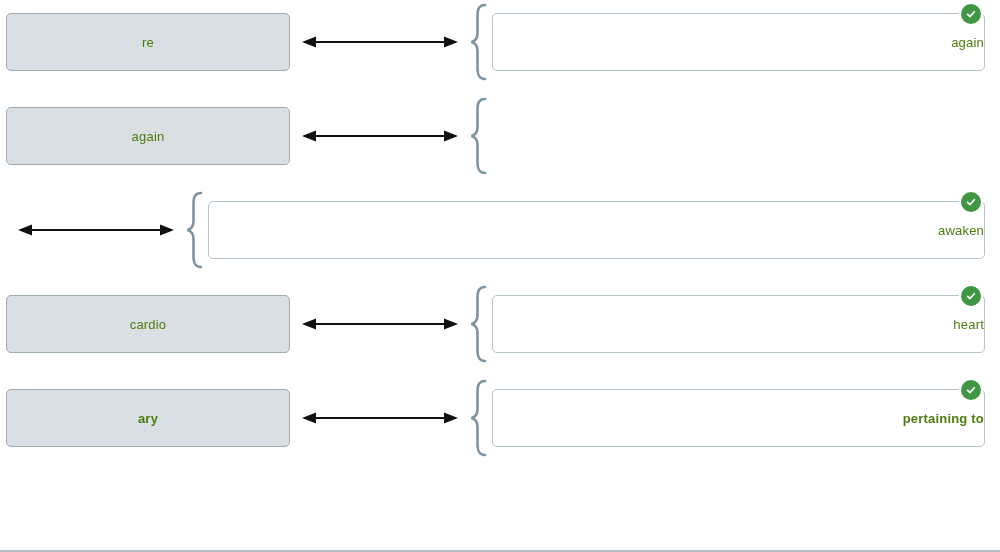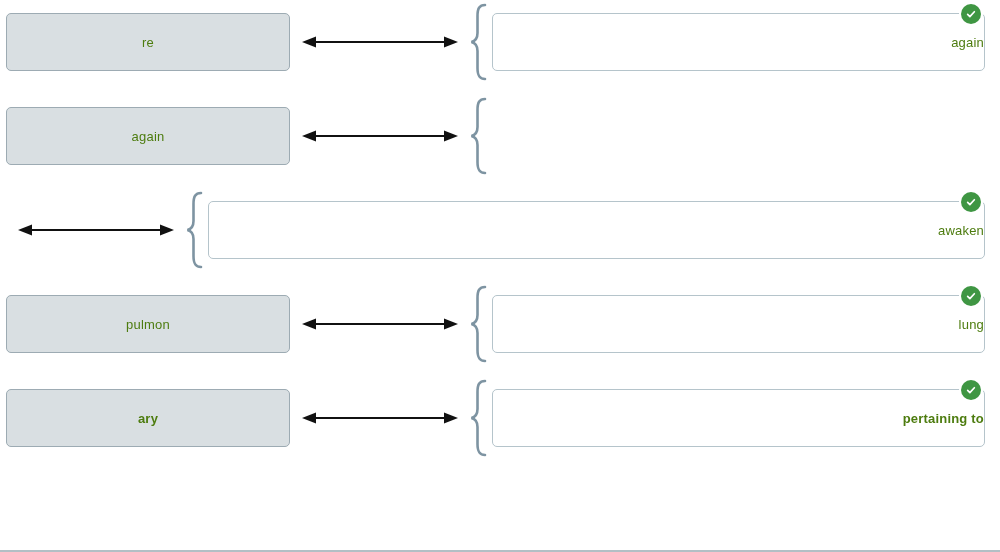--- a/index.html
+++ b/index.html
@@ -154,46 +154,46 @@
     <div class="def-box">
       <span class="def-label">awaken</span>
       <span class="badge">
         <svg width="14" height="14" viewBox="0 0 20 20" xmlns="http://www.w3.org/2000/svg">
           <path d="M5.2,10.6 L8.4,13.8 L14.8,6.8" fill="none" stroke="#ffffff" stroke-width="2.4" stroke-linecap="round" stroke-linejoin="round"></path>
         </svg>
       </span>
     </div>
   </div>
 
-
-  <div class="match-row">
-    <div class="term-box">
-      <span class="term-label">pulmon</span>
-    </div>
-    <div class="arrow-wrap">
-      <svg class="arrow-svg" width="156" height="14" viewBox="0 0 156 14" xmlns="http://www.w3.org/2000/svg">
-        <line x1="11" y1="7" x2="145" y2="7" stroke="#111111" stroke-width="2"></line>
-        <path d="M0,7 L14,1.6 L14,12.4 Z" fill="#111111"></path>
-        <path d="M156,7 L142,1.6 L142,12.4 Z" fill="#111111"></path>
-      </svg>
-    </div>
-    <div class="brace-wrap">
-      <svg class="brace-svg" width="20" height="78" viewBox="0 0 20 78" xmlns="http://www.w3.org/2000/svg">
-        <path d="M17,2 C11.2,2 9.5,5.8 9.5,13 L9.5,30 C9.5,35.8 7.6,38 3.4,39 C7.6,40 9.5,42.2 9.5,48 L9.5,65 C9.5,72.2 11.2,76 17,76" fill="none" stroke="#7e94a2" stroke-width="2.6" stroke-linecap="round"></path>
-      </svg>
-    </div>
-    <div class="def-box">
-      <span class="def-label">lung</span>
-      <span class="badge">
-        <svg width="14" height="14" viewBox="0 0 20 20" xmlns="http://www.w3.org/2000/svg">
-          <path d="M5.2,10.6 L8.4,13.8 L14.8,6.8" fill="none" stroke="#ffffff" stroke-width="2.4" stroke-linecap="round" stroke-linejoin="round"></path>
-        </svg>
-      </span>
-    </div>
-  </div>
+  <div class="match-row">
+    <div class="term-box">
+      <span class="term-label">cardio</span>
+    </div>
+    <div class="arrow-wrap">
+      <svg class="arrow-svg" width="156" height="14" viewBox="0 0 156 14" xmlns="http://www.w3.org/2000/svg">
+        <line x1="11" y1="7" x2="145" y2="7" stroke="#111111" stroke-width="2"></line>
+        <path d="M0,7 L14,1.6 L14,12.4 Z" fill="#111111"></path>
+        <path d="M156,7 L142,1.6 L142,12.4 Z" fill="#111111"></path>
+      </svg>
+    </div>
+    <div class="brace-wrap">
+      <svg class="brace-svg" width="20" height="78" viewBox="0 0 20 78" xmlns="http://www.w3.org/2000/svg">
+        <path d="M17,2 C11.2,2 9.5,5.8 9.5,13 L9.5,30 C9.5,35.8 7.6,38 3.4,39 C7.6,40 9.5,42.2 9.5,48 L9.5,65 C9.5,72.2 11.2,76 17,76" fill="none" stroke="#7e94a2" stroke-width="2.6" stroke-linecap="round"></path>
+      </svg>
+    </div>
+    <div class="def-box">
+      <span class="def-label">heart</span>
+      <span class="badge">
+        <svg width="14" height="14" viewBox="0 0 20 20" xmlns="http://www.w3.org/2000/svg">
+          <path d="M5.2,10.6 L8.4,13.8 L14.8,6.8" fill="none" stroke="#ffffff" stroke-width="2.4" stroke-linecap="round" stroke-linejoin="round"></path>
+        </svg>
+      </span>
+    </div>
+  </div>
+
 
   <div class="match-row">
     <div class="term-box">
       <span class="term-label">ary</span>
     </div>
     <div class="arrow-wrap">
       <svg class="arrow-svg" width="156" height="14" viewBox="0 0 156 14" xmlns="http://www.w3.org/2000/svg">
         <line x1="11" y1="7" x2="145" y2="7" stroke="#111111" stroke-width="2"></line>
         <path d="M0,7 L14,1.6 L14,12.4 Z" fill="#111111"></path>
         <path d="M156,7 L142,1.6 L142,12.4 Z" fill="#111111"></path>

